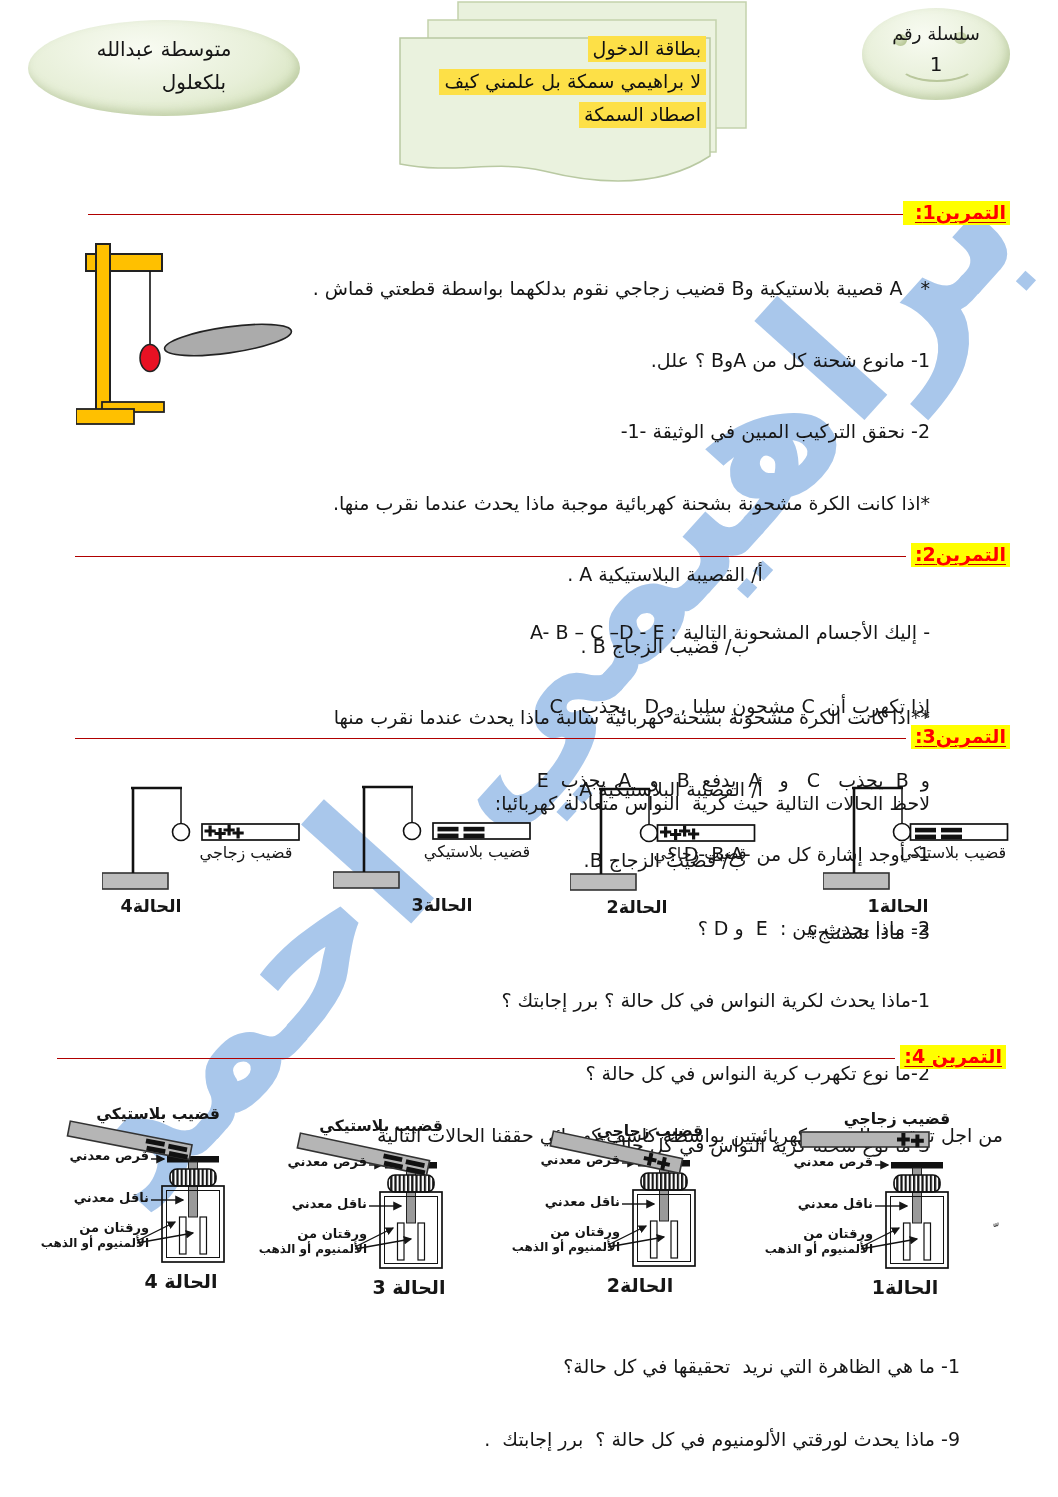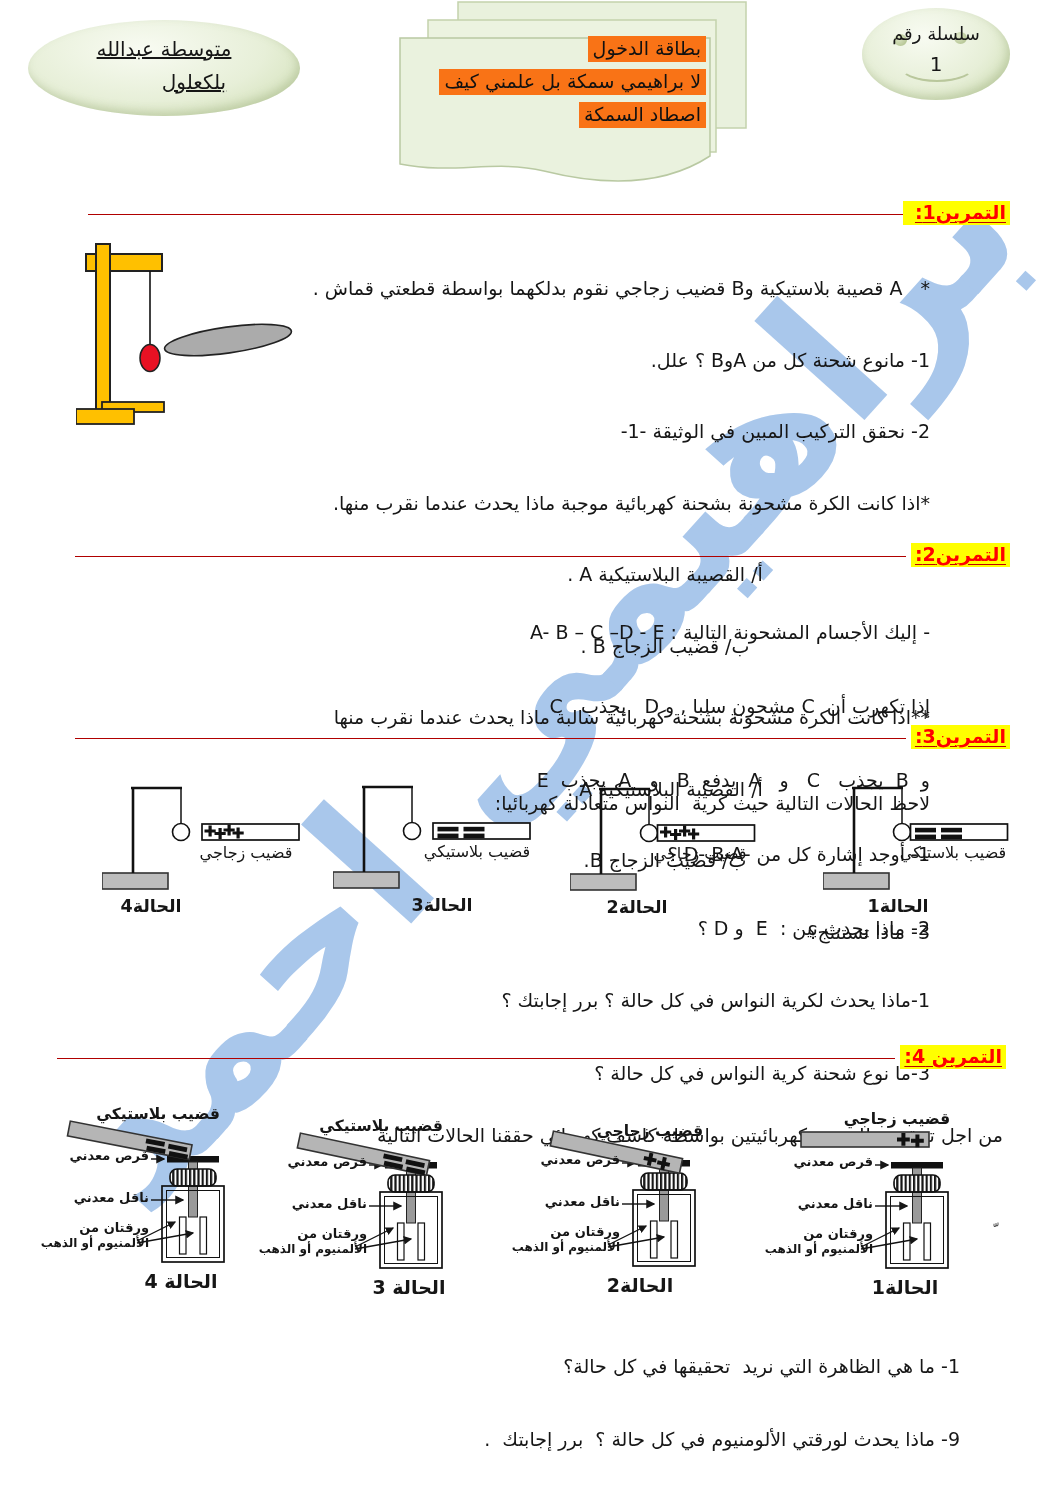--- a/index.html
+++ b/index.html
@@ -7,33 +7,33 @@
         font-family:"DejaVu Sans",sans-serif;color:#161616;}
   
   #watermark{position:absolute;left:-90px;top:555px;width:1280px;text-align:center;
              font-size:195px;font-weight:bold;color:#a9c7eb;direction:rtl;white-space:nowrap;
              transform:rotate(-48deg);z-index:0;letter-spacing:6px;}
   
   .ellipse{position:absolute;border-radius:50%;
            background:radial-gradient(ellipse at 42% 30%,#f8fbf2 0%,#e7efd8 55%,#ccdcae 100%);
            box-shadow:inset -3px -4px 8px rgba(140,160,110,.35);z-index:2;}
   #ellipse-school{left:28px;top:20px;width:272px;height:96px;}
-  #ellipse-school .t{position:absolute;width:100%;text-align:center;font-size:20px;direction:rtl;text-decoration:underline;}
+  #ellipse-school .t{position:absolute;width:100%;text-align:center;font-size:20px;direction:rtl;}
   #school-l1{top:17px;}
   #school-l2{top:50px;padding-left:60px;box-sizing:border-box;}
   #ellipse-series{left:862px;top:8px;width:148px;height:92px;}
   #ellipse-series .t{position:absolute;width:100%;text-align:center;direction:rtl;}
   #series-label{top:15px;font-size:18px;}
   #series-num{top:44px;font-size:20px;}
   .eye{position:absolute;width:13px;height:12px;border-radius:50%;
        background:radial-gradient(circle at 35% 35%,#dfe8c8,#a8ba84);}
   #smile{position:absolute;left:36px;top:40px;width:74px;height:30px;border:2px solid transparent;
          border-bottom:2px solid #b9c79c;border-radius:50%;}
   #papers{position:absolute;left:392px;top:0;z-index:1;}
-  .cardline{position:absolute;background:#f97316;color:#111;font-size:19px;direction:rtl;
+  .cardline{position:absolute;background:#fde047;color:#111;font-size:19px;direction:rtl;
             padding:1px 5px 3px;z-index:2;white-space:nowrap;}
   #card-l1{right:352px;top:36px;}
   #card-l2{right:352px;top:69px;}
   #card-l3{right:352px;top:102px;}
   
   .redline{position:absolute;height:0;border-top:1.7px solid #b00000;z-index:2;}
   .exh{position:absolute;background:#ffff00;color:#ff0000;font-weight:bold;font-size:19px;
        padding:0 4px 2px;text-decoration:underline;text-decoration-color:#c00000;
        text-underline-offset:3px;direction:rtl;z-index:3;white-space:nowrap;}
   .tblock{position:absolute;direction:rtl;text-align:right;font-size:19px;z-index:2;
@@ -208,20 +208,21 @@
       <path d="M116.5,44.9 h3.2 v4 h4 v3.2 h-4 v4 h-3.2 v-4 h-4 v-3.2 h4 z" fill="#111"></path>
       <path d="M125.5,41.4 h3.2 v4 h4 v3.2 h-4 v4 h-3.2 v-4 h-4 v-3.2 h4 z" fill="#111"></path>
       <path d="M134.5,44.4 h3.2 v4 h4 v3.2 h-4 v4 h-3.2 v-4 h-4 v-3.2 h4 z" fill="#111"></path>
     </svg>
     <div class="rodlab rl-gap">قضيب زجاجي</div>
     <div class="caselab" style="left:0;">الحالة4</div>
   </div>
 
   <div class="tblock lh28" style="right:128px;top:942px;width:760px;">
     <div>1-ماذا يحدث لكرية النواس في كل حالة ؟ برر إجابتك ؟</div>
+    <div>2-ما نوع تكهرب كرية النواس في كل حالة ؟</div>
     <div>3-ما نوع شحنة كرية النواس في كل حالة ؟</div>
   </div>
 
   <div class="redline" style="left:57px;top:1058px;width:838px;"></div>
   <div class="exh" style="right:52px;top:1045px;">التمرين 4:</div>
   <div class="tblock" style="right:55px;top:1078px;">
     <div>من اجل تحقيق ظاهرتين كهربائيتين بواسطة كاشف كهربائي حققنا الحالات التالية</div>
   </div>
 
   <div class="esc" style="left:787px;top:1100px;">

